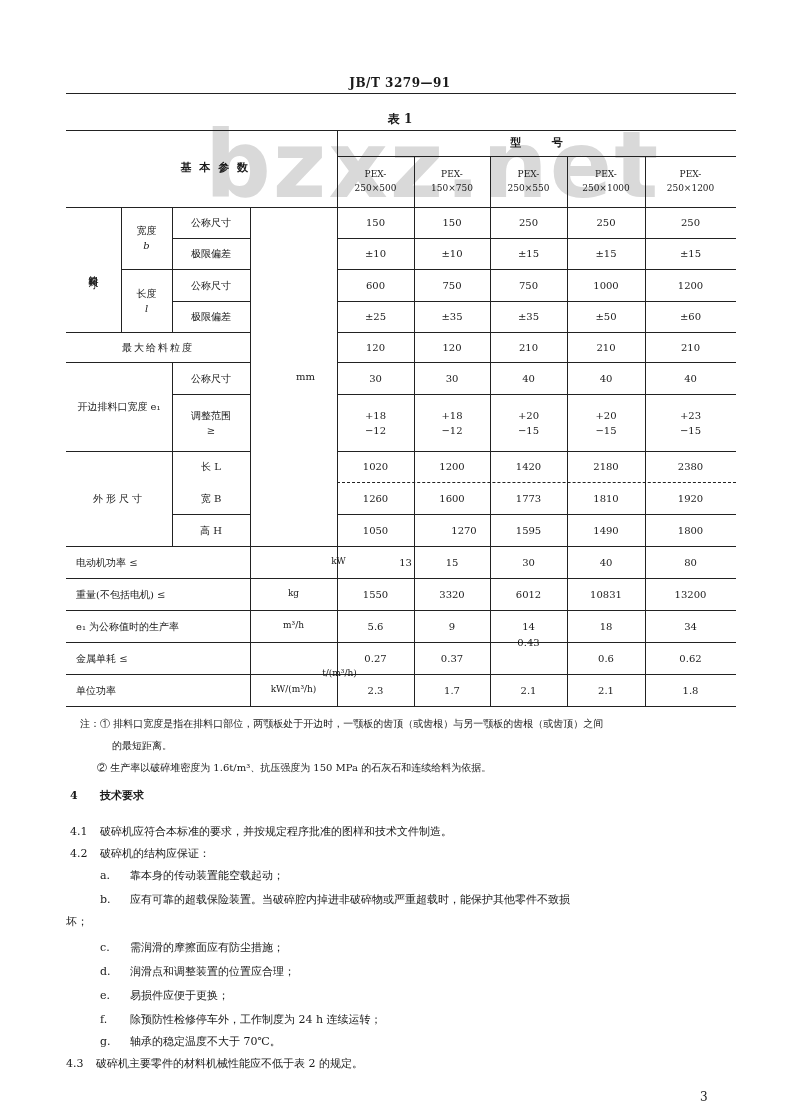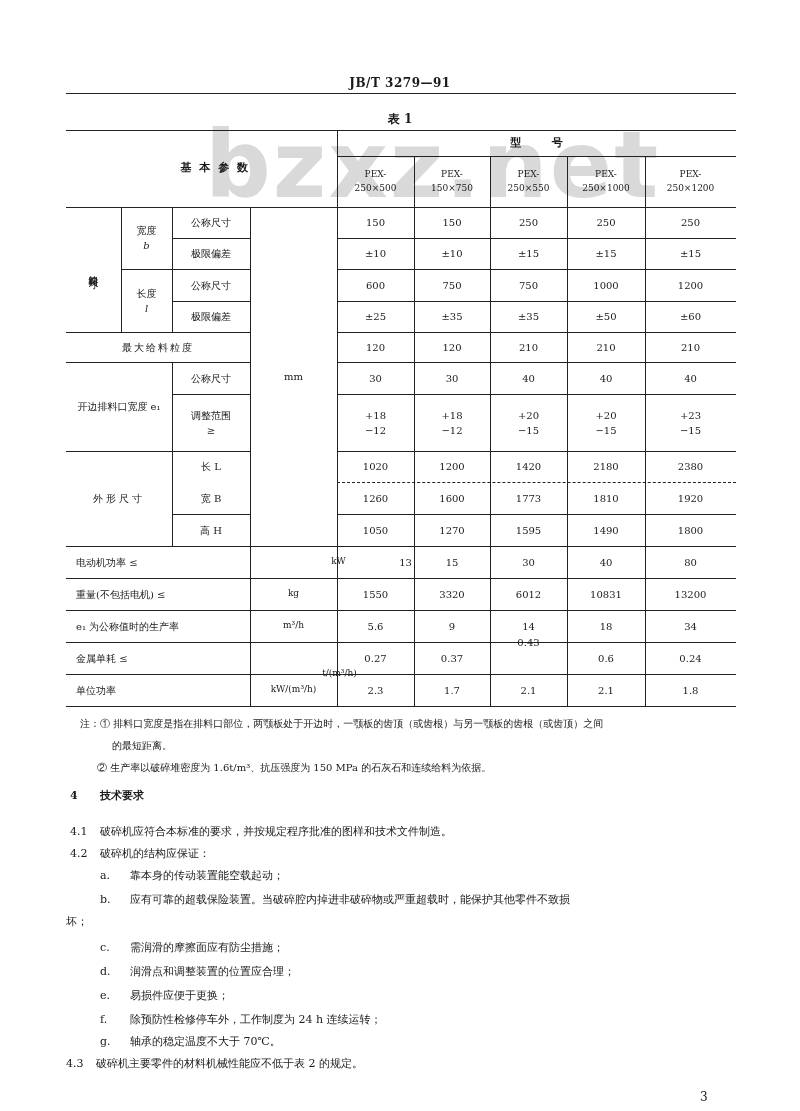--- a/index.html
+++ b/index.html
@@ -105,21 +105,21 @@
   <div class="cell" style="left:55px;top:77px;width:51px;height:62px;flex-direction:column;">
       <span>宽度</span>
       <span style="font-style:italic;">b</span>
     </div>
   <div class="cell" style="left:55px;top:139px;width:51px;height:63px;flex-direction:column;">
       <span>长度</span>
       <span style="font-style:italic;">l</span>
     </div>
   <div class="cell" style="left:0;top:232px;width:106px;height:89px;padding:0 8px;box-sizing:border-box;">开边排料口宽度 e₁</div>
   <div class="cell" style="left:0;top:321px;width:106px;height:95px;letter-spacing:3px;">外形尺寸</div>
-  <div class="cell" style="left:184px;top:77px;width:87px;height:339px;">mm</div>
+  <div class="cell" style="left:184px;top:77px;width:87px;height:339px;padding-left:12px;">mm</div>
 
   <div class="cell" style="left:106px;top:77px;width:78px;height:31px;">公称尺寸</div>
   <div class="cell" style="left:106px;top:108px;width:78px;height:31px;">极限偏差</div>
   <div class="cell" style="left:106px;top:139px;width:78px;height:32px;">公称尺寸</div>
   <div class="cell" style="left:106px;top:171px;width:78px;height:31px;">极限偏差</div>
   <div class="cell" style="left:0;top:202px;width:184px;height:30px;letter-spacing:2px;">最大给料粒度</div>
   <div class="cell" style="left:106px;top:232px;width:78px;height:32px;">公称尺寸</div>
   <div class="cell" style="left:106px;top:264px;width:78px;height:57px;padding:0 14px;box-sizing:border-box;">调整范围 ≥</div>
   <div class="cell" style="left:106px;top:321px;width:78px;height:31px;">长 L</div>
   <div class="cell" style="left:106px;top:352px;width:78px;height:32px;">宽 B</div>
@@ -191,21 +191,21 @@
       <div class="cell" style="left: 348px; top: 321px; width: 76px; height: 31px;">1200</div>
       <div class="cell" style="left: 424px; top: 321px; width: 77px; height: 31px;">1420</div>
       <div class="cell" style="left: 501px; top: 321px; width: 78px; height: 31px;">2180</div>
       <div class="cell" style="left: 579px; top: 321px; width: 91px; height: 31px;">2380</div>
       <div class="cell" style="left: 271px; top: 352px; width: 77px; height: 32px;">1260</div>
       <div class="cell" style="left: 348px; top: 352px; width: 76px; height: 32px;">1600</div>
       <div class="cell" style="left: 424px; top: 352px; width: 77px; height: 32px;">1773</div>
       <div class="cell" style="left: 501px; top: 352px; width: 78px; height: 32px;">1810</div>
       <div class="cell" style="left: 579px; top: 352px; width: 91px; height: 32px;">1920</div>
       <div class="cell" style="left: 271px; top: 384px; width: 77px; height: 32px;">1050</div>
-      <div class="cell" style="left: 348px; top: 384px; width: 76px; height: 32px;">1270</div>
+      <div class="cell" style="left: 348px; top: 384px; width: 76px; height: 32px; padding-left: 12px;">1270</div>
       <div class="cell" style="left: 424px; top: 384px; width: 77px; height: 32px;">1595</div>
       <div class="cell" style="left: 501px; top: 384px; width: 78px; height: 32px;">1490</div>
       <div class="cell" style="left: 579px; top: 384px; width: 91px; height: 32px;">1800</div>
       <div class="cell" style="left: 271px; top: 416px; width: 77px; height: 32px; margin-left: 30px;">13</div>
       <div class="cell" style="left: 348px; top: 416px; width: 76px; height: 32px;">15</div>
       <div class="cell" style="left: 424px; top: 416px; width: 77px; height: 32px;">30</div>
       <div class="cell" style="left: 501px; top: 416px; width: 78px; height: 32px;">40</div>
       <div class="cell" style="left: 579px; top: 416px; width: 91px; height: 32px;">80</div>
       <div class="cell" style="left: 271px; top: 448px; width: 77px; height: 32px;">1550</div>
       <div class="cell" style="left: 348px; top: 448px; width: 76px; height: 32px;">3320</div>
@@ -214,21 +214,21 @@
       <div class="cell" style="left: 579px; top: 448px; width: 91px; height: 32px;">13200</div>
       <div class="cell" style="left: 271px; top: 480px; width: 77px; height: 32px;">5.6</div>
       <div class="cell" style="left: 348px; top: 480px; width: 76px; height: 32px;">9</div>
       <div class="cell" style="left: 424px; top: 480px; width: 77px; height: 32px;">14</div>
       <div class="cell" style="left: 501px; top: 480px; width: 78px; height: 32px;">18</div>
       <div class="cell" style="left: 579px; top: 480px; width: 91px; height: 32px;">34</div>
       <div class="cell" style="left: 271px; top: 512px; width: 77px; height: 32px;">0.27</div>
       <div class="cell" style="left: 348px; top: 512px; width: 76px; height: 32px;">0.37</div>
       <div class="cell" style="left: 424px; top: 496px; width: 77px; height: 32px;">0.43</div>
       <div class="cell" style="left: 501px; top: 512px; width: 78px; height: 32px;">0.6</div>
-      <div class="cell" style="left: 579px; top: 512px; width: 91px; height: 32px;">0.24</div>
+      <div class="cell" style="left: 579px; top: 512px; width: 91px; height: 32px;">0.62</div>
       <div class="cell" style="left: 271px; top: 544px; width: 77px; height: 32px;">2.3</div>
       <div class="cell" style="left: 348px; top: 544px; width: 76px; height: 32px;">1.7</div>
       <div class="cell" style="left: 424px; top: 544px; width: 77px; height: 32px;">2.1</div>
       <div class="cell" style="left: 501px; top: 544px; width: 78px; height: 32px;">2.1</div>
       <div class="cell" style="left: 579px; top: 544px; width: 91px; height: 32px;">1.8</div>
     </div>
 </div>
 
 <div class="abs notes">
   <div><span>注：</span><span>① 排料口宽度是指在排料口部位，两颚板处于开边时，一颚板的齿顶（或齿根）与另一颚板的齿根（或齿顶）之间</span></div>

